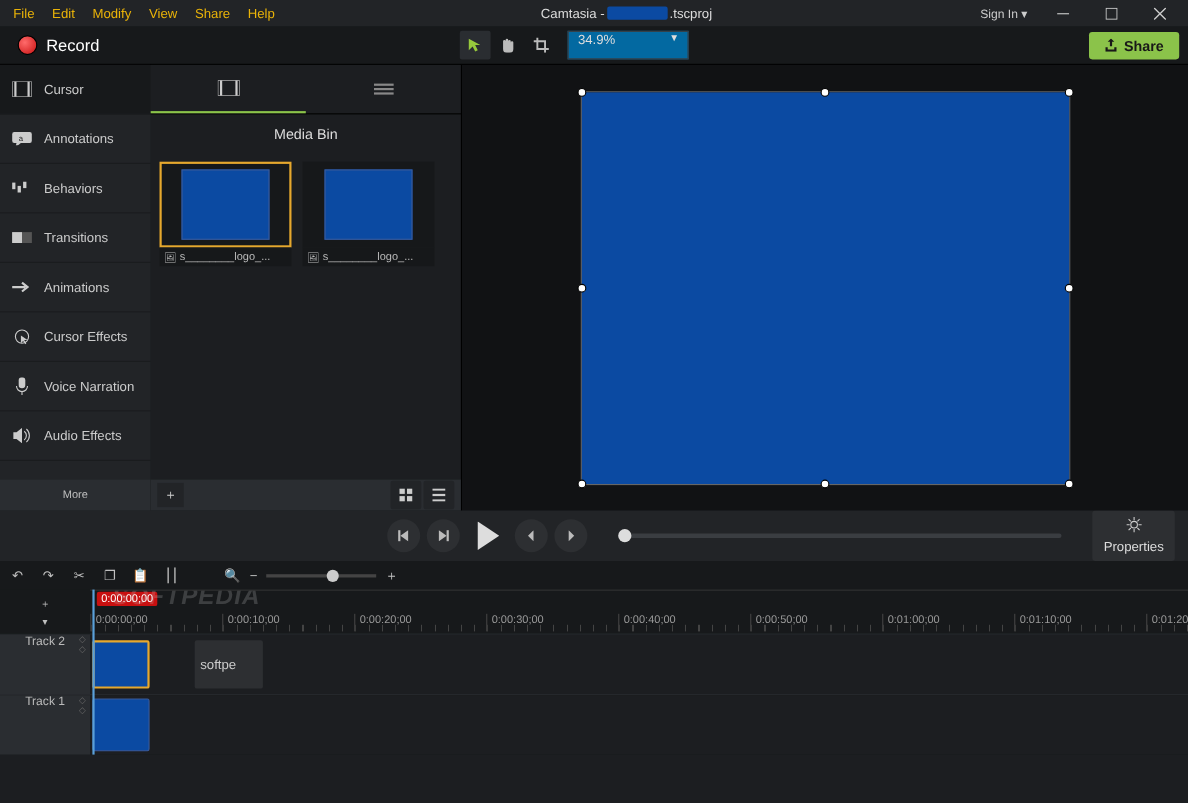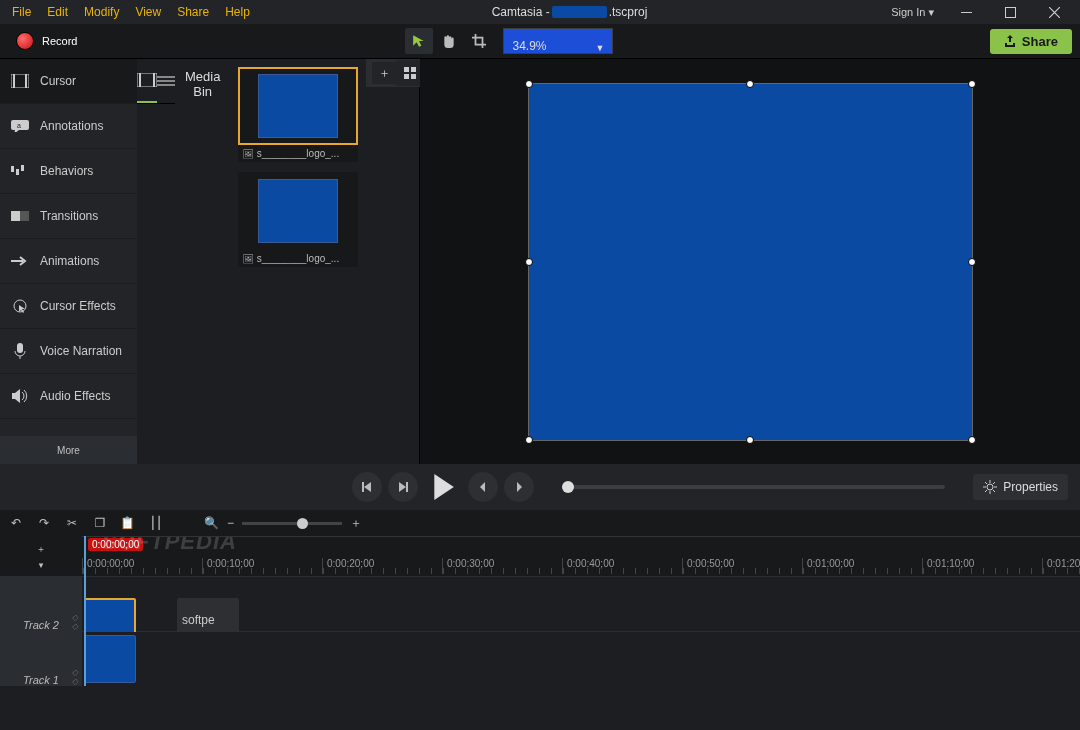--- a/index.html
+++ b/index.html
@@ -11,37 +11,37 @@
 .title-center { flex: 1; text-align: center; color: #ddd; font-size: 12px; display:flex; justify-content:center; align-items:center; gap:2px;}
 .title-blur { background:#0b4aa2; color:transparent; border-radius:2px; display:inline-block; width:55px; height:12px; }
 .signin { padding: 0 10px; font-size: 11px; color: #ccc; cursor:pointer; }
 .winbtn { width: 44px; height: 24px; display: flex; align-items: center; justify-content: center; cursor:pointer; }
 .winbtn svg { width: 11px; height: 11px; }
 
 
 .toolbar { height: 35px; background: #17191b; display: flex; align-items: center; padding: 0 8px; border-bottom: 1px solid #000; }
 .record-btn { display: flex; align-items: center; gap: 8px; padding: 4px 8px; cursor:pointer; }
 .record-dot { width: 18px; height: 18px; border-radius: 50%; background: radial-gradient(circle at 35% 35%, #ff6b6b, #c81010); border:1px solid #000; }
-.record-label { color: #fff; font-size: 11px; font-weight:500; }
+.record-label { color: #fff; font-size: 15px; font-weight:500; }
 .tool-center { margin-left: 320px; display: flex; align-items: center; gap: 2px; }
 .tool-btn { width: 28px; height: 26px; display:flex; align-items:center; justify-content:center; border-radius:2px; cursor:pointer; }
 .tool-btn.active { background:#2a2d31; }
 .tool-btn svg { fill: #97c93c;}
-.zoom-select { margin-left: 8px; width: 110px; height: 26px; background: #1d4ed8; border: 1px solid #3a3d41; color: #ddd; font-size:12px; padding: 0 8px; display:flex; align-items:flex-end; justify-content:space-between; cursor:pointer; }
+.zoom-select { margin-left: 8px; width: 110px; height: 26px; background: #0369a1; border: 1px solid #3a3d41; color: #ddd; font-size:12px; padding: 0 8px; display:flex; align-items:flex-start; justify-content:space-between; cursor:pointer; }
 .share-btn { margin-left: auto; background: #8bc34a; color:#181818; padding: 5px 14px; border-radius:3px; font-size:13px; font-weight:bold; display:flex; align-items:center; gap:6px; cursor:pointer; }
 
 
 .main { display: flex; height: 405px; }
 .sidebar { width: 137px; background: #222427; display:flex; flex-direction:column; }
 .side-item { height: 45px; display:flex; align-items:center; padding:0 10px; gap:10px; color:#ccc; cursor:pointer; border-bottom:1px solid #1a1c1e; }
 .side-item.active { background: #17191b; }
 .side-icon { width:20px; height:16px; display:flex; align-items:center; justify-content:center; }
 .side-more { height: 28px; display:flex; align-items:center; justify-content:center; background:#2a2d31; margin-top:auto; cursor:pointer; font-size:10px; }
 
-.media-panel { width: 283px; background: #1c1e21; display:flex; border-right:1px solid #000;}
+.media-panel { width: 283px; background: #1c1e21; display:flex; flex-direction:column; border-right:1px solid #000;}
 .media-tabs { height: 45px; display:flex; border-bottom:1px solid #000;}
 .media-tab { flex:1; display:flex; align-items:center; justify-content:center; cursor:pointer; }
 .media-tab.active { border-bottom: 2px solid #8bc34a; }
 .bin-header { text-align:center; padding:10px; color:#ddd; font-size:13px; }
 .bin-content { flex:1; padding:8px; display:flex; gap:10px; align-content:flex-start; flex-wrap:wrap;}
 .thumb { width: 120px;}
 .thumb-img { width: 120px; height: 78px; background: #16181a; padding:4px; display:flex; align-items:center; justify-content:center;}
 .thumb-img.selected { border: 2px solid #e6a82e; padding:2px;}
 .thumb-inner { width:80px; height:64px; background:#0b4aa2; border:1px solid #3a5a9a;}
 .thumb-label { padding:3px 4px; font-size:10px; color:#bbb; white-space:nowrap; overflow:hidden; display:flex; align-items:center; gap:3px; background:#16181a;}
@@ -61,44 +61,44 @@
 
 
 .playback { height: 46px; background: #222427; display:flex; align-items:center; padding:0 12px; gap:8px;}
 .play-controls { margin-left:340px; display:flex; align-items:center; gap:6px;}
 .pbtn { width:30px; height:30px; display:flex; align-items:center; justify-content:center; border-radius:50%; background:#2d2f32; cursor:pointer;}
 .pbtn.big { width:38px; height:38px; background:transparent;}
 .pbtn svg { fill:#bbb;}
 .pbtn.big svg{ fill:#ddd;}
 .timeline-scrub { flex:1; margin:0 20px; height:4px; background:#3a3d41; position:relative; border-radius:2px;}
 .scrub-dot{ position:absolute; left:0; top:-4px; width:12px; height:12px; border-radius:50%; background:#ddd;}
-.props-btn { display:flex; align-items:center; gap:6px; padding:6px 10px; background:#2d2f32; border-radius:3px; cursor:pointer; color:#ddd; font-size:12px;}
+.props-btn { display:flex; align-items:center; gap:6px; padding:6px 10px; background:#2d2f32; border-radius:3px; cursor:pointer; color:#ddd; font-size:12px;flex-direction:column;}
 
 
 .tl-tools { height: 26px; background:#17191b; display:flex; align-items:center; padding:0 6px; gap:8px;}
 .tl-tool { width:20px; cursor:pointer; display:flex; justify-content:center;}
 .tl-zoom { margin-left:30px; display:flex; align-items:center; gap:8px;}
 .zoom-track { width:100px; height:3px; background:#444; position:relative;}
 .zoom-knob { position:absolute; left:55px; top:-4px; width:11px; height:11px; border-radius:50%; background:#ccc;}
 
 
 .timeline { flex:1; display:flex; flex-direction:column; background:#17191b; position:relative;}
 .ruler-row { position:relative; height:40px; display:flex;}
 .ruler-head { width:82px; background:#17191b; display:flex; align-items:center; justify-content:center; gap:4px; flex-direction:column;}
 .playhead-time { position:absolute; left:88px; top:2px; background:#c81010; color:#fff; font-size:10px; padding:1px 4px; border-radius:2px;}
 .ruler { flex:1; position:relative; overflow:hidden; border-top:1px solid #333;}
 .ruler-ticks{ position:absolute; bottom:0; left:0; right:0; height:18px; display:flex;}
 .tick { position:relative; flex:0 0 120px; border-left:1px solid #444; padding-left:4px; font-size:10px; color:#999; height:16px;}
 .tick::after{ content:""; position:absolute; bottom:0; left:0; right:0; height:6px; background:repeating-linear-gradient(90deg,#444 0,#444 1px,transparent 1px,transparent 12px);}
 .watermark { position:absolute; left:20px; top:-8px; font-size:22px; color:rgba(200,200,200,0.22); font-weight:bold; letter-spacing:1px; font-style:italic;}
 .track { height:55px; display:flex; border-top:1px solid #2a2d31;}
-.track-head { width:82px; background:#2a2d31; display:flex; align-items:flex-end; justify-content:center; font-size:11px; color:#bbb; position:relative;font-style:italic;}
+.track-head { width:82px; background:#2a2d31; display:flex; align-items:flex-start; justify-content:center; font-size:11px; color:#bbb; position:relative;}
 .track-head .tog{position:absolute; right:4px; font-size:8px; color:#666;}
 .track-body { flex:1; position:relative; background:#1c1e21;}
-.clip { position:absolute; top:21px; height:44px; border-radius:2px;}
+.clip { position:absolute; top:5px; height:44px; border-radius:2px;}
 .clip-blue { left:2px; width:52px; background:#0b4aa2; border:2px solid #e6a82e;}
 .clip-blue2 { left:2px; width:52px; background:#0b4aa2; border:1px solid #3a5a9a; top:3px; height:48px;}
 .clip-text { left:95px; width:62px; background:#2d2f32; color:#ccc; font-size:12px; display:flex; align-items:center; padding:0 5px; overflow:hidden; height:44px;}
 .playhead-line { position:absolute; left:84px; top:0; bottom:0; width:2px; background:#5aa0d8; z-index:5;}
 
 .chev{font-size:9px;}
 </style>
 </head>
 <body>
 

